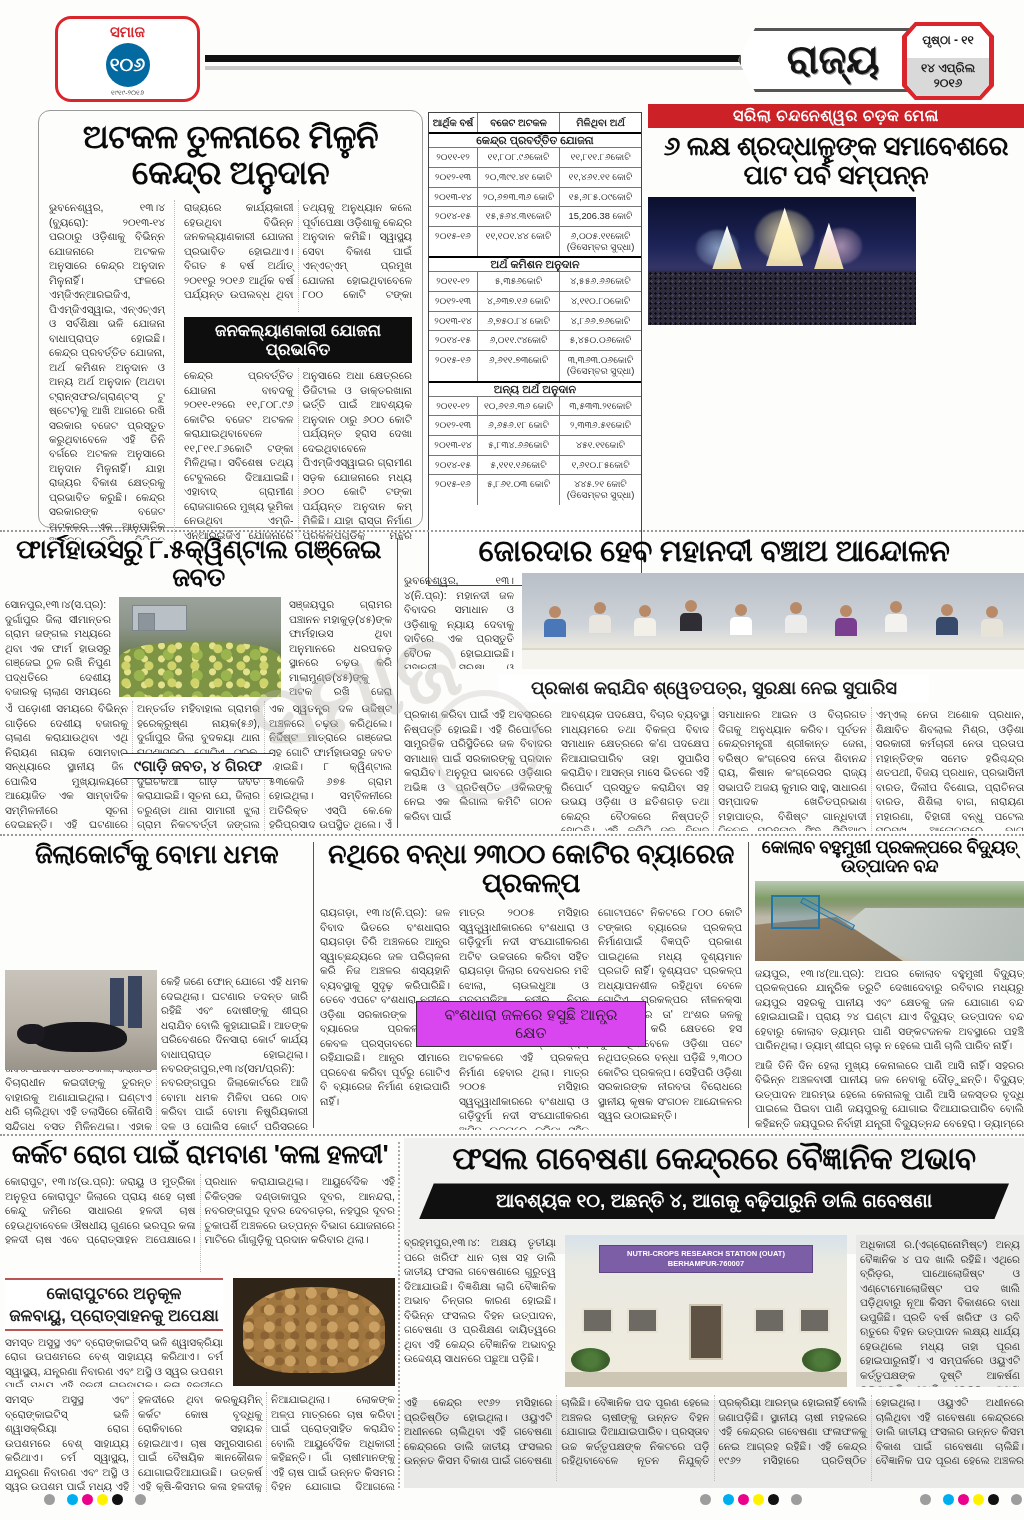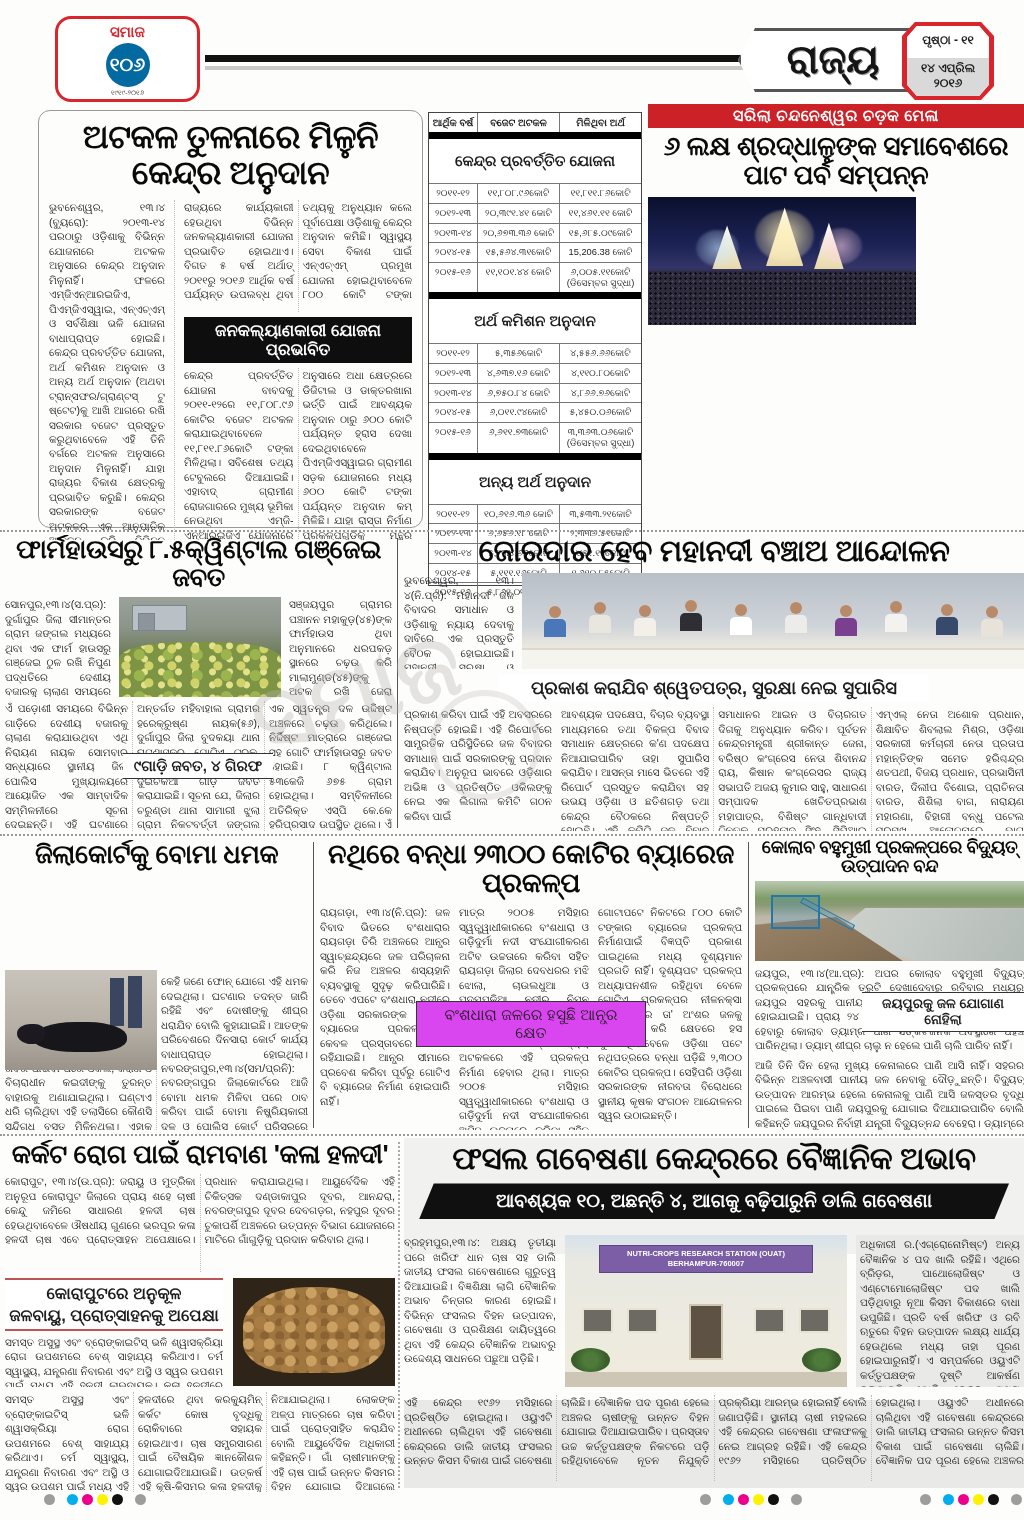--- a/index.html
+++ b/index.html
@@ -44,21 +44,21 @@
   .a1-box { border:1.5px solid #999; border-radius:12px; padding:8px 10px; }
   .blackbox { background:#0e0e0e; color:#fff; font-weight:bold; text-align:center; font-size:16.5px; padding:4px 2px; }
 
   
   .ftable { border:1.5px solid #444; background:#fff; font-size:9.3px; }
   .trow { display:grid; grid-template-columns:48px 82px 1fr; border-top:1px solid #777; }
   .trow:first-child { border-top:none; }
   .tcell { padding:4px 2px; text-align:center; border-left:1px solid #777; line-height:1.15; }
   .tcell.c0 { border-left:none; }
   .thead .tcell { font-weight:bold; font-size:9.8px; }
-  .tsec { text-align:center; font-weight:bold; font-size:15px; padding:13px 0; border-top:7px solid #000000; }
+  .tsec { text-align:center; font-weight:bold; font-size:11px; padding:0 0; border-top:2px solid #000000; }
 
   
   .redband { background:#cb2127; color:#fff; font-weight:bold; text-align:center; font-size:16px; padding:3px 0; letter-spacing:0.5px; }
   .oval-badge { width:108px; height:74px; border-radius:50%; background:#2a3a9a; border:3px solid #1b2566;
                 box-shadow:0 0 0 2px #fff inset; color:#fff; font-weight:bold; font-size:11.5px;
                 display:flex; align-items:center; justify-content:center; text-align:center; line-height:1.3; padding:6px; }
 
   
   .photo { position:relative; overflow:hidden; background:#ccc; }
   .ph-temple { background:linear-gradient(180deg,#0b102e 0%,#1c2356 38%,#343567 55%,#201d36 70%,#17151f 100%); }
@@ -373,21 +373,20 @@
 
   <div class="abs" style="left:755px;top:838px;width:269px;height:292px;overflow:hidden">
     <div class="headline" style="font-size:18px;text-align:center">କୋଲାବ ବହୁମୁଖୀ ପ୍ରକଳ୍ପରେ ବିଦ୍ୟୁତ୍ ଉତ୍ପାଦନ ବନ୍ଦ</div>
     <div class="photo ph-river" style="width:269px;height:80px;margin-top:4px">
       <div class="river-water"></div>
       <div class="river-bank"></div>
       <div class="scaffold" style="left:6%;top:18%;width:18%;height:42%"></div>
       <div class="scaffold" style="left:16%;top:38%;width:22%;height:8%;transform:rotate(28deg);border-width:1px"></div>
     </div>
     <div style="position:relative;margin-top:5px;height:196px">
-      <div class="subhead-rule abs" style="right:0;top:26px;width:162px;font-size:13.5px;z-index:2">ଜୟପୁରକୁ ଜଳ ଯୋଗାଣ ନୋହିଲା</div>
       <div class="bodytext" style="height:92px">ଜୟପୁର, ୧୩।୪(ଆ.ପ୍ର): ଅପର କୋଲାବ ବହୁମୁଖୀ ବିଦ୍ୟୁତ୍ ପ୍ରକଳ୍ପରେ ଯାନ୍ତ୍ରିକ ତ୍ରୁଟି ଦେଖାଦେବାରୁ ରବିବାର ମଧ୍ୟରୁ ଜୟପୁର ସହରକୁ ପାନୀୟ ଏବଂ କ୍ଷେତକୁ ଜଳ ଯୋଗାଣ ବନ୍ଦ ହୋଇଯାଇଛି। ପ୍ରାୟ ୨୪ ଘଣ୍ଟା ଯାଏ ବିଦ୍ୟୁତ୍ ଉତ୍ପାଦନ ବନ୍ଦ ହେବାରୁ କୋଲାବ ଡ୍ୟାମ୍‌ର ପାଣି ସଙ୍କଟଜନକ ଅବସ୍ଥାରେ ପହଞ୍ଚି ପାରିନଥିଲା। ଡ୍ୟାମ୍ ଶୀଘ୍ର ଚାଲୁ ନ ହେଲେ ପାଣି ଚାଲି ପାରିବ ନାହିଁ।</div>
       <div class="bodytext" style="height:104px">ଆଜି ତିନି ଦିନ ହେଲା ମୁଖ୍ୟ କେନାଲରେ ପାଣି ଆସି ନାହିଁ। ସହରର ବିଭିନ୍ନ ଅଞ୍ଚଳବାସୀ ପାନୀୟ ଜଳ ନେବାକୁ ଦୌଡ଼ୁଛନ୍ତି। ବିଦ୍ୟୁତ୍ ଉତ୍ପାଦନ ଆରମ୍ଭ ହେଲେ କେନାଲକୁ ପାଣି ଆସି ଜଳସ୍ତର ବୃଦ୍ଧି ପାଇଲେ ପିଇବା ପାଣି ଜୟପୁରକୁ ଯୋଗାଇ ଦିଆଯାଇପାରିବ ବୋଲି କହିଛନ୍ତି ଜୟପୁରର ନିର୍ବାହୀ ଯନ୍ତ୍ରୀ ବିଦ୍ୟୁତ୍‌ନନ୍ଦ ବେହେରା। ଡ୍ୟାମ୍‌ରେ ପାଣି ଗଚ୍ଛିତ ରହିଲେ ଚାଷ ଜମି ନିମନ୍ତେ ମୁଖ୍ୟ କେନାଲରେ ପାଣି ଛାଡ଼ିବାର ବ୍ୟବସ୍ଥା କରାଯିବ ବୋଲି ସରକାରୀ ଯନ୍ତ୍ରୀ ମାଧବାନନ୍ଦ ଶତପଥୀ କହିଛନ୍ତି। ତେବେ ଓଏଚ୍‌ପିସିର ଅଧିକାରୀଙ୍କୁ ଏହା ସଂପର୍କରେ ଜାଣିବା ପାଇଁ ଯୋଗାଯୋଗ କରାଯାଇଥିବାବେଳେ ଏହା ସମ୍ଭବ ହୋଇପାରି ନାହିଁ।</div>
     </div>
   </div>
 
   <div class="abs hr-dot" style="left:0;top:1134px;width:1024px"></div>
 
   <div class="abs" style="left:5px;top:1140px;width:390px;height:352px;overflow:hidden">
     <div class="headline" style="font-size:26px;text-align:center">କର୍କଟ ରୋଗ ପାଇଁ ରାମବାଣ 'କଳା ହଳଦୀ'</div>
     <div class="bodytext cols2" style="margin-top:6px;height:98px">କୋରାପୁଟ, ୧୩।୪(ଉ.ପ୍ର): ଜରାୟୁ ଓ ମୁତ୍ରିକା ଅନୁରୂପ କୋରାପୁଟ ଜିଲାରେ ପ୍ରାୟ ଶହେ ଚାଷୀ କେନ୍ଦୁ ଜମିରେ ସାଧାରଣ ହଳଦୀ ଚାଷ ହେଉଥିବାବେଳେ ଔଷଧୀୟ ଗୁଣରେ ଭରପୂର କଳା ହଳଦୀ ଚାଷ ଏବେ ପ୍ରୋତ୍ସାହନ ଅପେକ୍ଷାରେ। ପ୍ରଧାନ କରାଯାଇଥିଲା। ଆୟୁର୍ବେଦିକ ଏହି ଚିକିତ୍ସକ ଦଣ୍ଡାକାପୁର ଦୂବର, ଆନନ୍ଦରା, ନବରଙ୍ଗପୁର ଦୂବର ଦେବଗଡ଼ର, ନହପୁର ଦୂବର ଚୁକାପର୍ଶି ଅଞ୍ଚଳରେ ଉତ୍ପନ୍ନ ବିଭାଗ ଯୋଜନାରେ ମାଟିରେ ଗାଁଗୁଡ଼ିକୁ ପ୍ରଦାନ କରିବାର ଥିଲା।</div>

